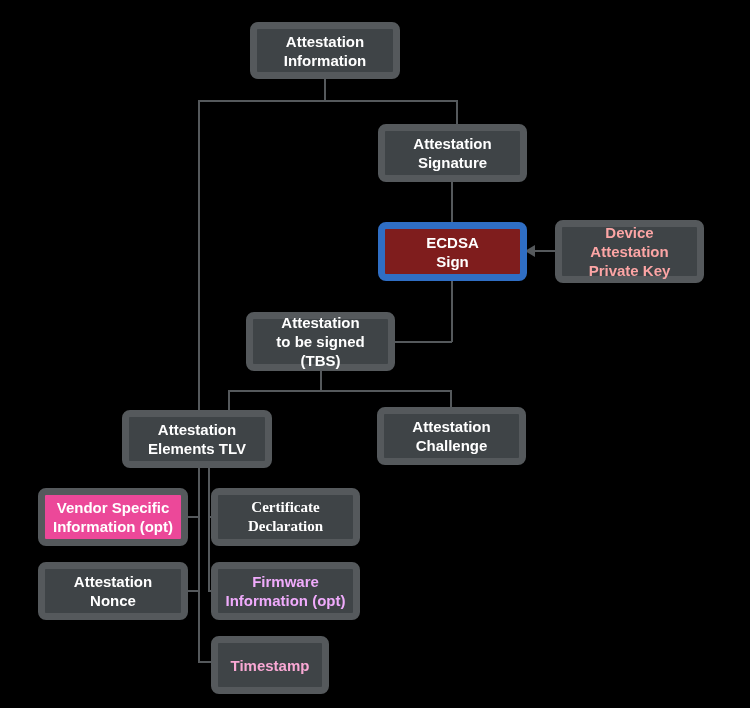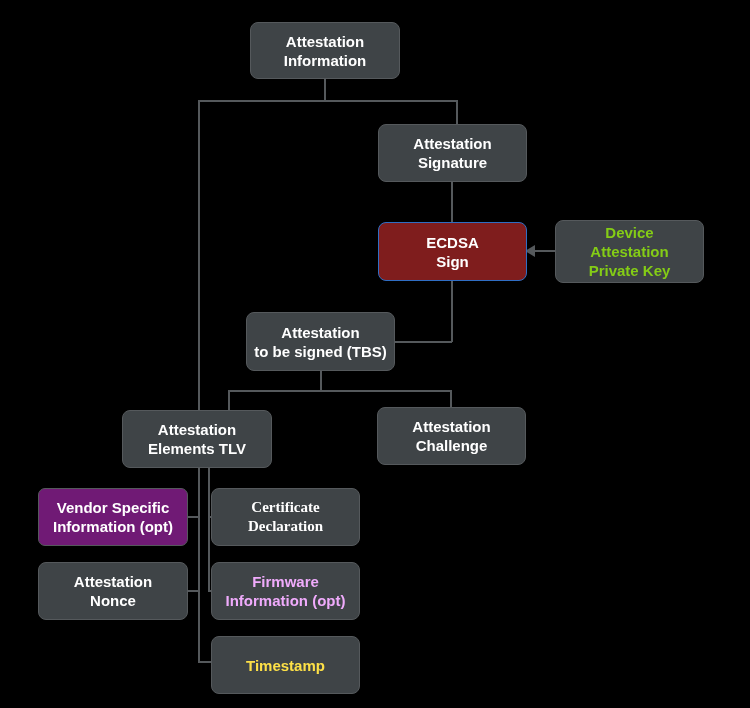--- a/index.html
+++ b/index.html
@@ -12,21 +12,21 @@
     width: 750px;
     height: 708px;
     background: #000000;
     font-family: "Liberation Sans", sans-serif;
     overflow: hidden;
   }
   .node {
     position: absolute;
     box-sizing: border-box;
     background: #3f4447;
-    border: 1px solid #e5e5e5;
+    border: 7px solid #e5e5e5;
     border-radius: 8px;
     color: #ffffff;
     font-size: 15px;
     line-height: 19px;
     font-weight: 700;
     display: flex;
     align-items: center;
     justify-content: center;
     text-align: center;
     padding: 4px 6px;
@@ -78,32 +78,32 @@
       <div class="edge" style="left: 198px; top: 661px; width: 14px; height: 2px; background: rgb(85, 89, 92);"></div>
       <div class="arrowhead" style="left: 525px; top: 245px; border-right-color: rgb(85, 89, 92);"></div>
     </div>
   <div id="node-layer">
       <div class="node" style="left: 250px; top: 22px; width: 150px; height: 57px; background: rgb(63, 68, 71); border-color: rgb(85, 89, 92); color: rgb(255, 255, 255);">Attestation
 Information</div>
       <div class="node" style="left: 378px; top: 124px; width: 149px; height: 58px; background: rgb(63, 68, 71); border-color: rgb(85, 89, 92); color: rgb(255, 255, 255);">Attestation
 Signature</div>
       <div class="node accent" style="left: 378px; top: 222px; width: 149px; height: 59px; background: #7f1d1d; border-color: rgb(47, 110, 196); color: rgb(255, 255, 255);">ECDSA
 Sign</div>
-      <div class="node" style="left: 555px; top: 220px; width: 149px; height: 63px; background: rgb(63, 68, 71); border-color: rgb(85, 89, 92); color: #84cc16;">Device
+      <div class="node" style="left: 555px; top: 220px; width: 149px; height: 63px; background: rgb(63, 68, 71); border-color: rgb(85, 89, 92); color: #fca5a5;">Device
 Attestation
 Private Key</div>
       <div class="node" style="left: 246px; top: 312px; width: 149px; height: 59px; background: rgb(63, 68, 71); border-color: rgb(85, 89, 92); color: rgb(255, 255, 255);">Attestation
 to be signed (TBS)</div>
       <div class="node" style="left: 122px; top: 410px; width: 150px; height: 58px; background: rgb(63, 68, 71); border-color: rgb(85, 89, 92); color: rgb(255, 255, 255);">Attestation
 Elements TLV</div>
       <div class="node" style="left: 377px; top: 407px; width: 149px; height: 58px; background: rgb(63, 68, 71); border-color: rgb(85, 89, 92); color: rgb(255, 255, 255);">Attestation
 Challenge</div>
-      <div class="node" style="left: 38px; top: 488px; width: 150px; height: 58px; background: #701a75; border-color: rgb(85, 89, 92); color: rgb(255, 255, 255); border-radius: 7px;">Vendor Specific
+      <div class="node" style="left: 38px; top: 488px; width: 150px; height: 58px; background: #ec4899; border-color: rgb(85, 89, 92); color: rgb(255, 255, 255);">Vendor Specific
 Information (opt)</div>
       <div class="node" style="left: 211px; top: 488px; width: 149px; height: 58px; background: rgb(63, 68, 71); border-color: rgb(85, 89, 92); color: rgb(255, 255, 255); font-family: Liberation Serif, serif;">Certificate
 Declaration</div>
       <div class="node" style="left: 38px; top: 562px; width: 150px; height: 58px; background: rgb(63, 68, 71); border-color: rgb(85, 89, 92); color: rgb(255, 255, 255);">Attestation
 Nonce</div>
       <div class="node" style="left: 211px; top: 562px; width: 149px; height: 58px; background: rgb(63, 68, 71); border-color: rgb(85, 89, 92); color: #f0abfc;">Firmware
 Information (opt)</div>
-      <div class="node" style="left: 211px; top: 636px; width: 149px; height: 58px; background: rgb(63, 68, 71); border-color: rgb(85, 89, 92); color: #fde047;">Timestamp</div>
+      <div class="node" style="left: 211px; top: 636px; width: 118px; height: 58px; background: rgb(63, 68, 71); border-color: rgb(85, 89, 92); color: #f9a8d4;">Timestamp</div>
     </div>
 </div>
 
 </body></html>

